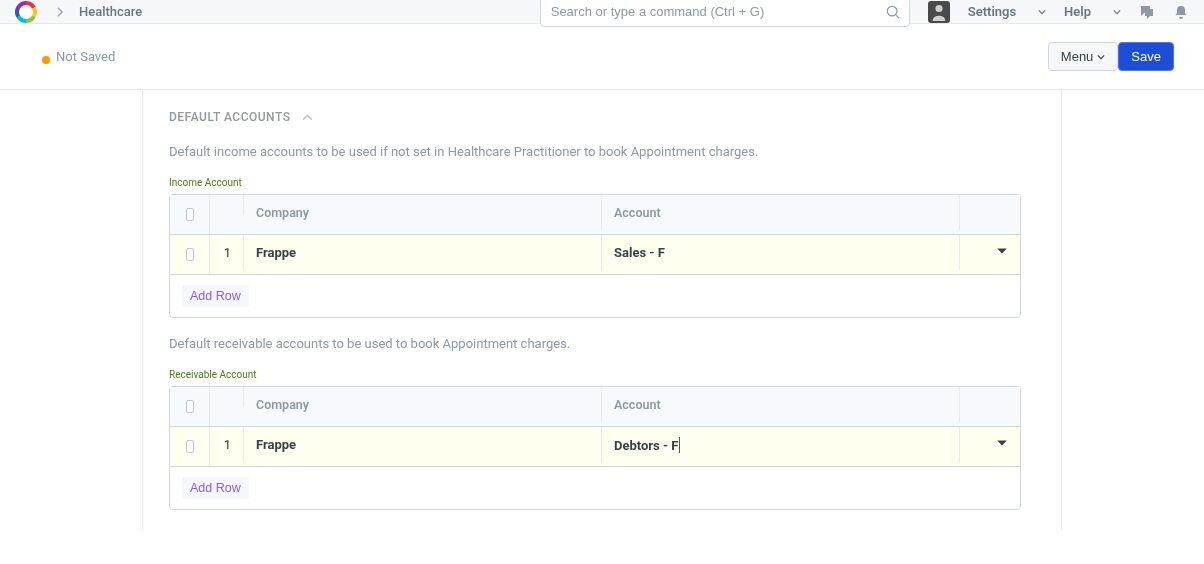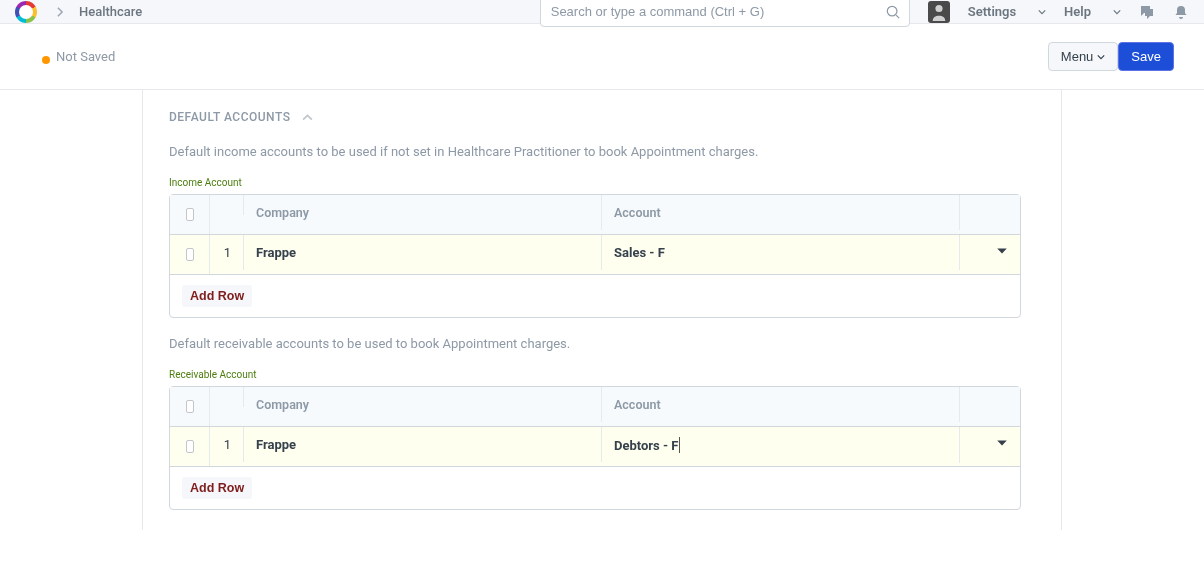--- a/index.html
+++ b/index.html
@@ -216,26 +216,25 @@
   .col-caret { width: 60px; display: flex; justify-content: flex-end; color: #c0c6cc; }
   .col-caret svg { width: 12px; height: 12px; }
   .grid-row .col { font-weight: 700; color: #36414c; }
   .grid-row .col-idx { font-weight: 400; }
   .grid-footer {
     padding: 10px 12px;
   }
   .add-row-btn {
     background: #f5f7fa;
     border: none;
-    color: #7f1d1d;
+    color: #8b5cf6;
     font-size: 12.5px;
     padding: 4px 8px;
     border-radius: 3px;
     cursor: pointer;
-    font-weight: bold;
   }
   input[type=checkbox] {
     width: 13px;
     height: 13px;
     border: 1px solid #c0c6cc;
     border-radius: 2px;
     appearance: none;
     background: #fff;
     cursor: pointer;
   }

